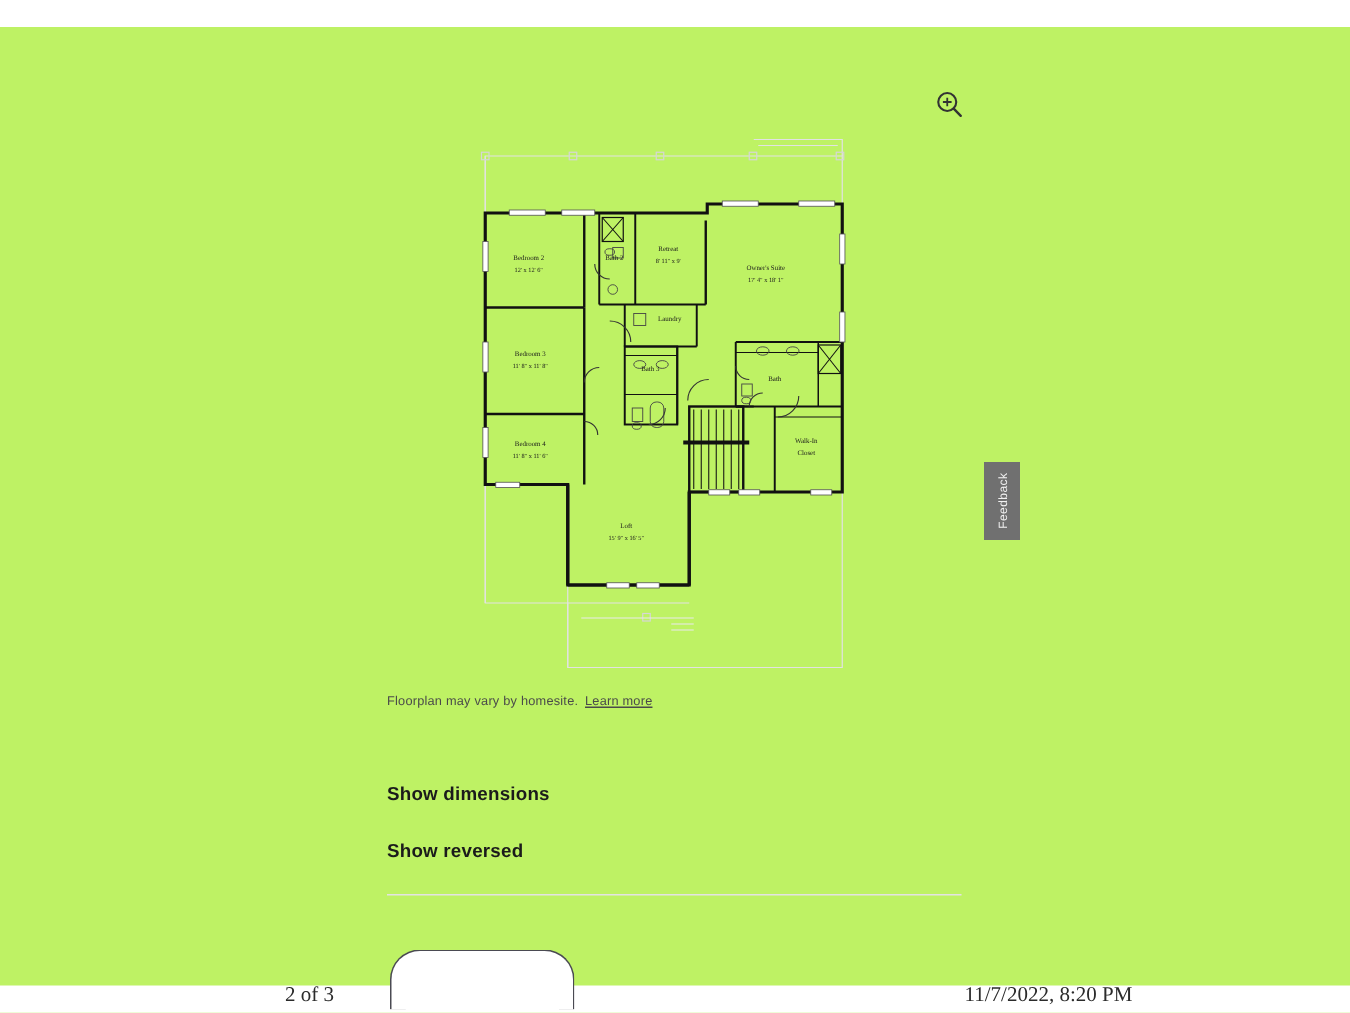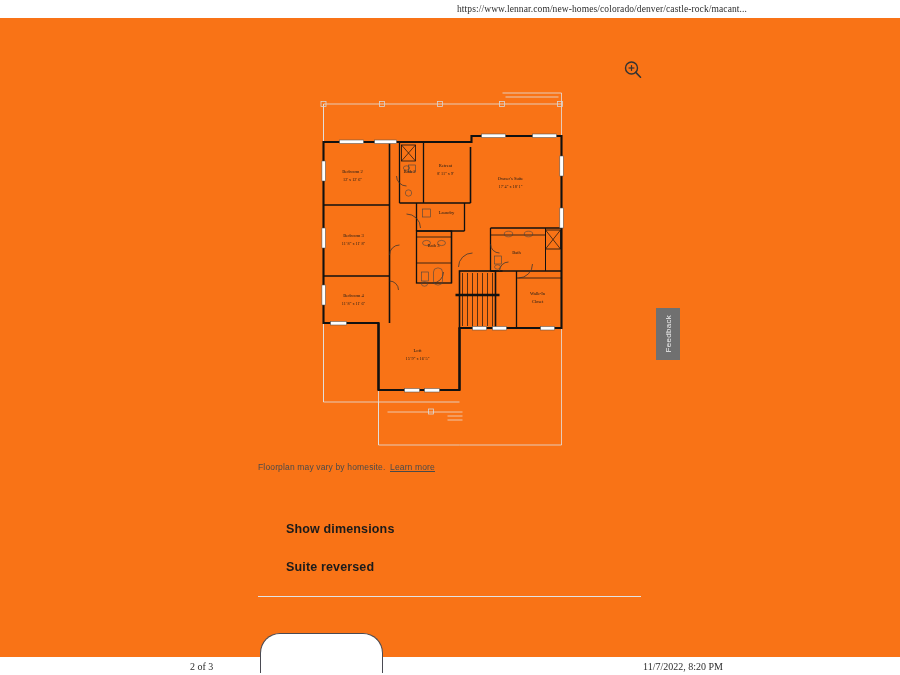--- a/index.html
+++ b/index.html
@@ -41,21 +41,21 @@
     left: 457px;
     white-space: nowrap;
   }
   .print-footer {
     position: absolute;
     bottom: 0px;
     left: 0px;
     width: 900px;
     height: 18px;
     font-family: "Liberation Serif", serif;
-    font-size: 10px;
+    font-size: 14px;
     color: #2b2b2b;
   }
   .print-footer .pf-page {
     position: absolute;
     left: 190px;
     bottom: 3px;
     white-space: nowrap;
   }
   .print-footer .pf-time {
     position: absolute;
@@ -64,21 +64,21 @@
     white-space: nowrap;
   }
 
   
   .page {
     position: absolute;
     left: 0;
     top: 18px;
     width: 900px;
     height: 639px;
-    background: #f97316;
+    background: #bef264;
   }
 
   
   .zoom-btn {
     position: absolute;
     left: 622px;
     top: 41px;
     width: 22px;
     height: 22px;
     cursor: zoom-in;
@@ -112,21 +112,20 @@
 
   
   .opt-row {
     position: absolute;
     left: 258px;
     font-size: 12.5px;
     font-weight: bold;
     color: #1b1b1b;
     letter-spacing: 0.15px;
     white-space: nowrap;
-    margin-left: 28px;
   }
   .opt-dimensions { top: 504px; }
   .opt-reversed   { top: 542px; }
 
   .divider {
     position: absolute;
     left: 258px;
     top: 578px;
     width: 383px;
     height: 1px;
@@ -170,21 +169,20 @@
   }
 
   
   .rm-name { font-family: "Liberation Serif", serif; font-size: 4.6px; fill: #1a1a1a; text-anchor: middle; }
   .rm-dim  { font-family: "Liberation Serif", serif; font-size: 4.2px; fill: #1a1a1a; text-anchor: middle; }
 </style>
 </head>
 <body>
 
 <div class="print-header">
-  <div class="ph-url">https://www.lennar.com/new-homes/colorado/denver/castle-rock/macant...</div>
 </div>
 
 <div class="page">
 
   <div class="zoom-btn" title="Zoom in">
     <svg width="22" height="22" viewBox="0 0 22 22">
       <circle cx="9.5" cy="9" r="6" fill="none" stroke="#333" stroke-width="1.4"></circle>
       <line x1="13.8" y1="13.4" x2="18.5" y2="18.2" stroke="#333" stroke-width="1.6" stroke-linecap="round"></line>
       <line x1="6.6" y1="9" x2="12.4" y2="9" stroke="#333" stroke-width="1.2"></line>
       <line x1="9.5" y1="6.1" x2="9.5" y2="11.9" stroke="#333" stroke-width="1.2"></line>
@@ -367,21 +365,21 @@
 
   <div class="caption">
     <span>Floorplan may vary by homesite.</span>
     <a href="#">Learn more</a>
   </div>
 
   <div class="opt-row opt-dimensions">
     <span>Show dimensions</span>
   </div>
   <div class="opt-row opt-reversed">
-    <span>Suite reversed</span>
+    <span>Show reversed</span>
   </div>
 
   <div class="divider"></div>
 
   <div class="bottom-card"></div>
 
   <div class="feedback-tab">
     <span>Feedback</span>
   </div>
 </div>

